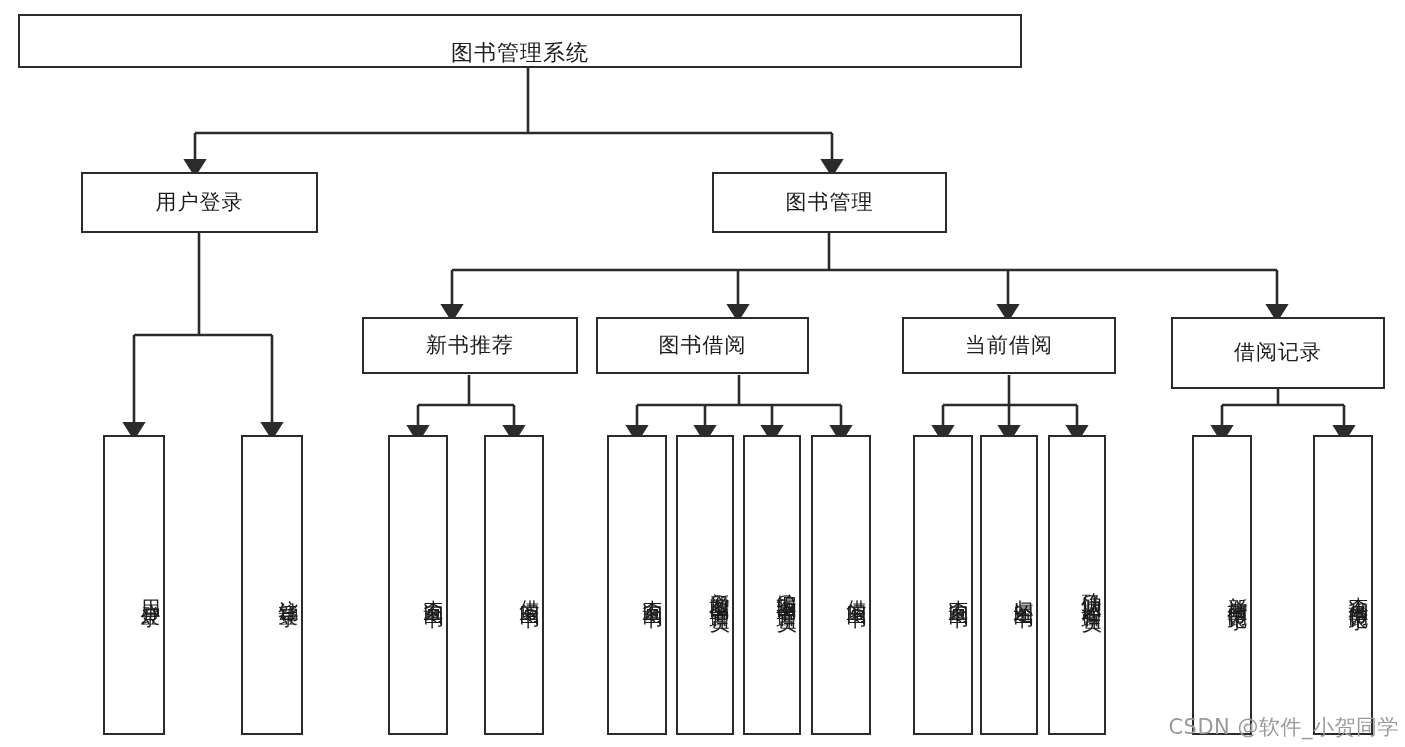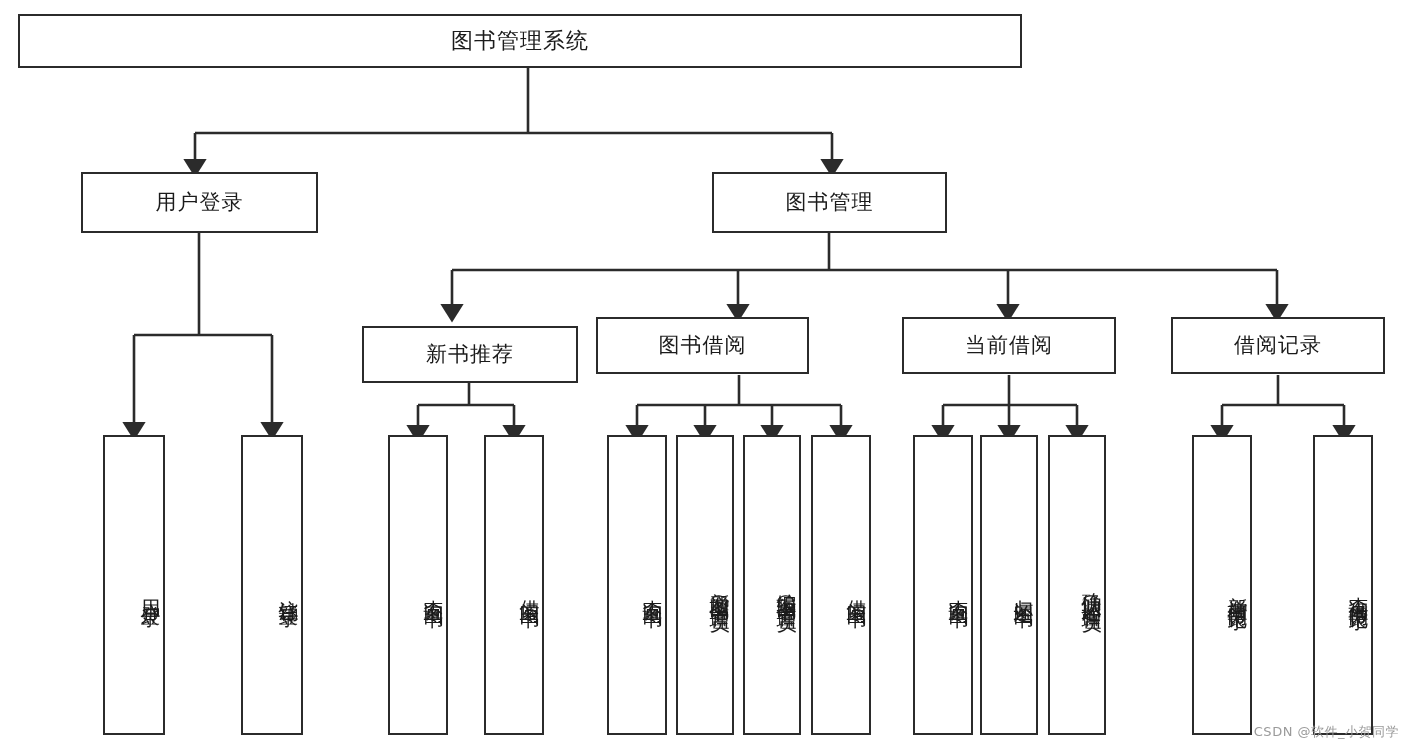--- a/index.html
+++ b/index.html
@@ -36,41 +36,42 @@
     color: #1b1b1b;
     z-index: 2;
   }
   .node.horiz {
     font-size: 21px;
     letter-spacing: 1px;
     line-height: 1.2;
   }
   .node.root {
     font-size: 22px;
+    align-items: flex-end;
   }
   .node.vert {
     writing-mode: vertical-rl;
     text-orientation: upright;
     font-size: 20px;
     letter-spacing: 3px;
     line-height: 1.25;
     align-items: flex-start;
     justify-content: center;
     padding-top: 10px;
   }
   .node.vert .vtext {
     display: block;
     writing-mode: vertical-rl;
     text-orientation: upright;
   }
   .watermark {
     position: absolute;
     right: 6px;
     bottom: 6px;
-    font-size: 13px;
+    font-size: 21px;
     color: #9a9a9a;
     letter-spacing: 0.5px;
     z-index: 3;
     white-space: nowrap;
   }
 </style>
 </head>
 <body>
 
 <div id="canvas">
@@ -129,30 +130,30 @@
     <span>图书管理系统</span>
   </div>
 
   <div class="node horiz" style="left:81px; top:172px; width:237px; height:61px;">
     <span>用户登录</span>
   </div>
   <div class="node horiz" style="left:712px; top:172px; width:235px; height:61px;align-items:center;">
     <span>图书管理</span>
   </div>
 
-  <div class="node horiz" style="left:362px; top:317px; width:216px; height:57px;margin-top:9px;">
+  <div class="node horiz" style="left:362px; top:317px; width:216px; height:57px;">
     <span>新书推荐</span>
   </div>
   <div class="node horiz" style="left:596px; top:317px; width:213px; height:57px;">
     <span>图书借阅</span>
   </div>
   <div class="node horiz" style="left:902px; top:317px; width:214px; height:57px;">
     <span>当前借阅</span>
   </div>
-  <div class="node horiz" style="left:1171px; top:317px; width:214px; height:57px;">
+  <div class="node horiz" style="left:1171px; top:317px; width:214px; height:72px;">
     <span>借阅记录</span>
   </div>
 
   <div class="node vert" style="left:103px; top:435px; width:62px; height:300px;">
     <span class="vtext">用户登录</span>
   </div>
   <div class="node vert" style="left:241px; top:435px; width:62px; height:300px;">
     <span class="vtext">注销登录</span>
   </div>
 

